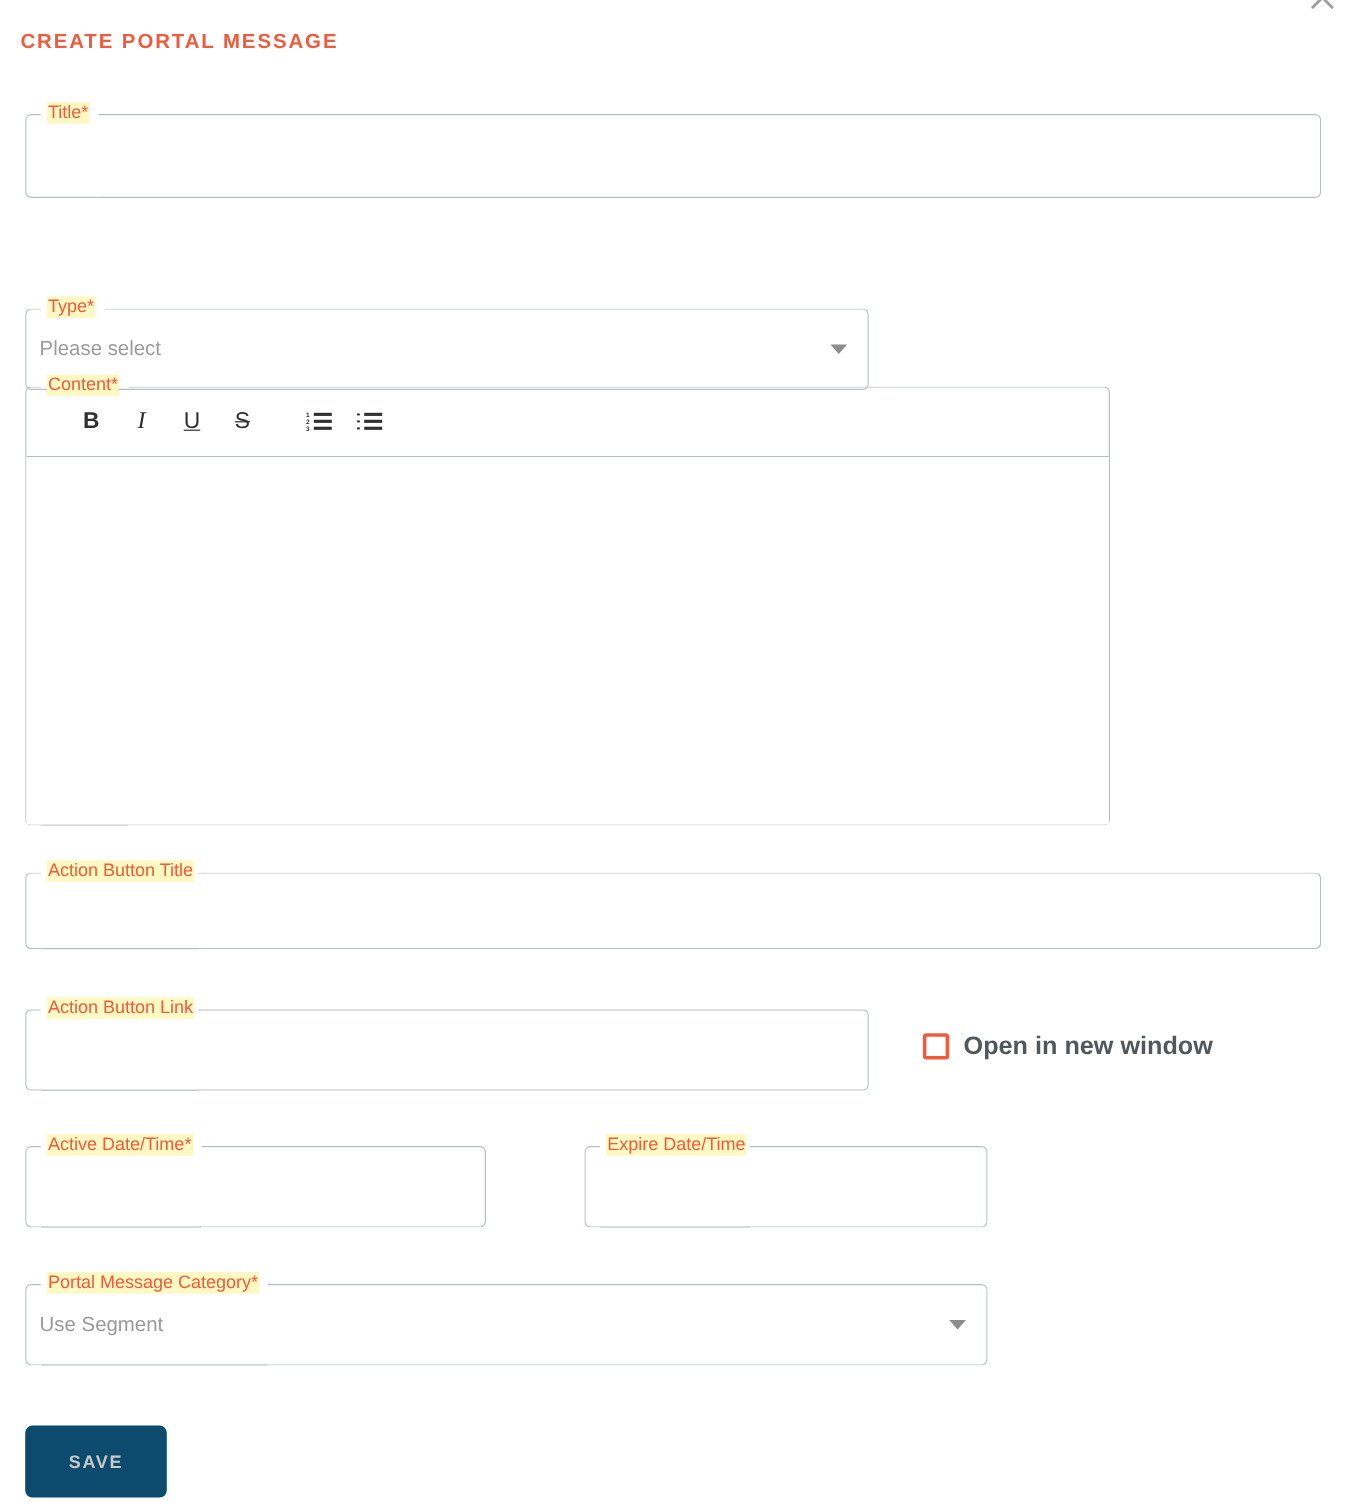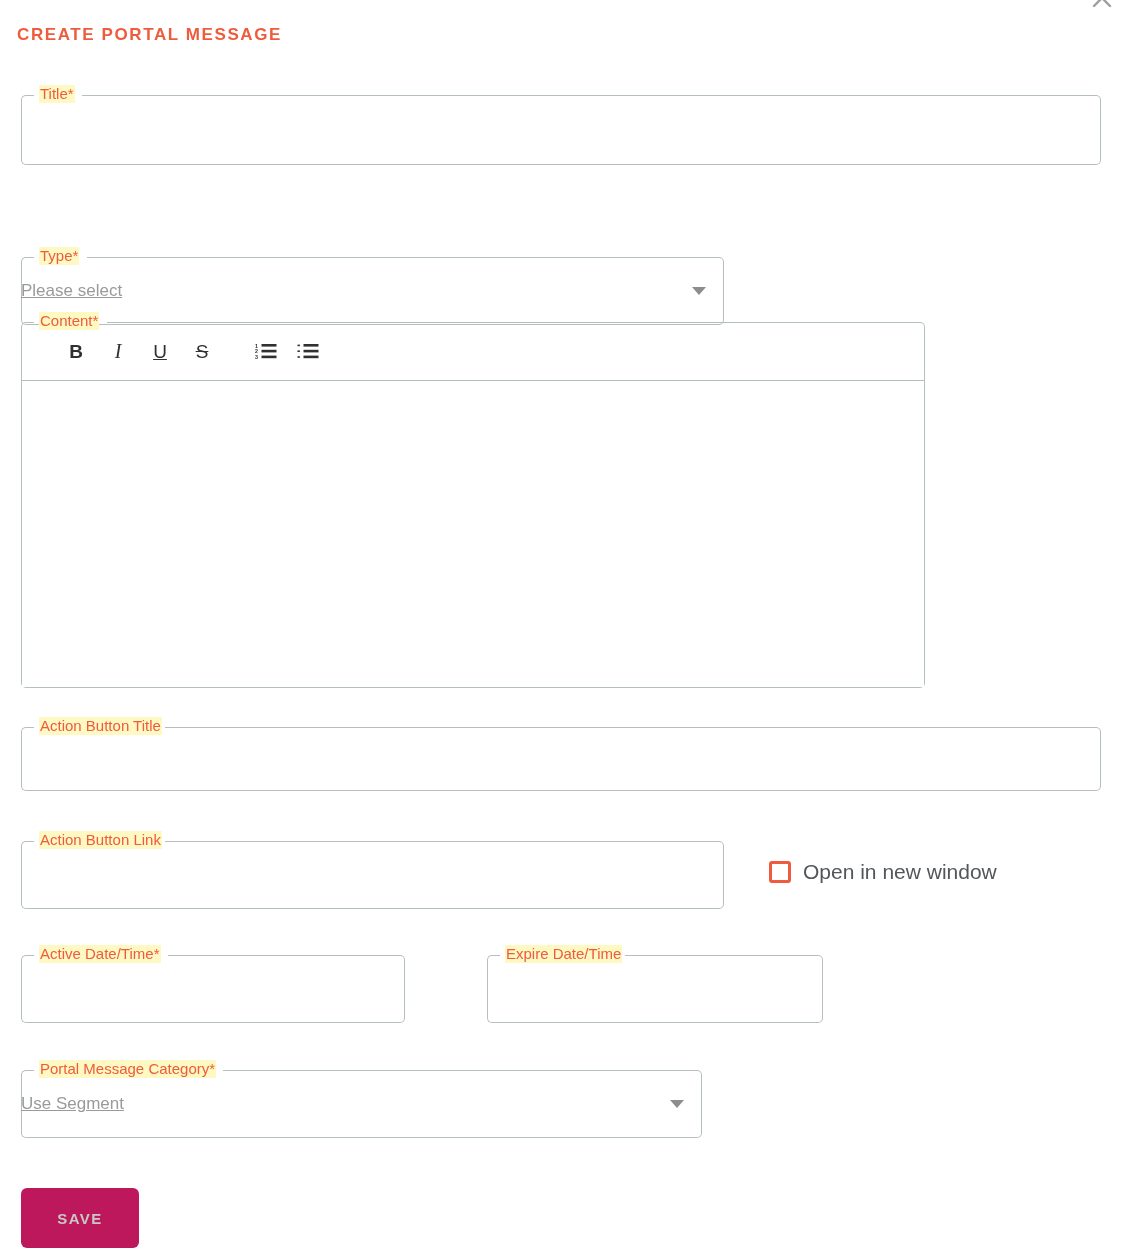--- a/index.html
+++ b/index.html
@@ -93,25 +93,24 @@
     border-radius: 0 5px 5px 0;
   }
   .field .req { color: #ee5b3d; }
 
   .field .fld-inner {
     position: absolute;
     inset: 0;
     box-sizing: border-box;
     display: flex;
     align-items: center;
-    padding: 0 0;
+    padding: 0 12px;
     font-size: 17px;
     color: #9a9a9a;
     background: transparent;
-    text-decoration: underline;
   }
 
   .caret {
     position: absolute;
     right: 18px;
     top: 50%;
     transform: translateY(-50%);
     width: 0;
     height: 0;
     border-left: 7px solid transparent;
@@ -171,20 +170,21 @@
     cursor: text;
   }
 
   
   .checkbox-row {
     position: absolute;
     display: flex;
     align-items: center;
     gap: 12px;
     cursor: pointer;
+    font-weight: bold;
   }
   .checkbox-box {
     width: 16px;
     height: 16px;
     border: 3px solid #ee5b3d;
     border-radius: 3px;
     background: #ffffff;
     box-sizing: content-box;
     flex: 0 0 auto;
   }
@@ -195,21 +195,21 @@
     white-space: nowrap;
   }
 
   
   .save-btn {
     position: absolute;
     left: 21px;
     top: 1188px;
     width: 118px;
     height: 60px;
-    background: #be185d;
+    background: #0c4a6e;
     border: none;
     border-radius: 6px;
     color: #c8c8c6;
     font-family: "Liberation Sans", sans-serif;
     font-size: 15px;
     font-weight: bold;
     letter-spacing: 1.4px;
     cursor: default;
     display: flex;
     align-items: center;
@@ -350,21 +350,21 @@
       <div class="o-lead"></div>
       <div class="o-notch">
         <span class="lbl"><span>Expire Date/Time</span><span class="req"></span></span>
         <span style="visibility:hidden; font-size:15px;">Expire Date/Time</span>
       </div>
       <div class="o-trail"></div>
     </div>
     <div class="fld-inner"></div>
   </div>
 
-  <div class="field" style="left:21px; top:1070px; width:681px; height:68px;">
+  <div class="field" style="left:21px; top:1070px; width:802px; height:68px;">
     <div class="outline">
       <div class="o-lead"></div>
       <div class="o-notch">
         <span class="lbl"><span>Portal Message Category</span><span class="req">*</span></span>
         <span style="visibility:hidden; font-size:15px;">Portal Message Category *</span>
       </div>
       <div class="o-trail"></div>
     </div>
     <div class="fld-inner">Use Segment</div>
     <span class="caret"></span>

